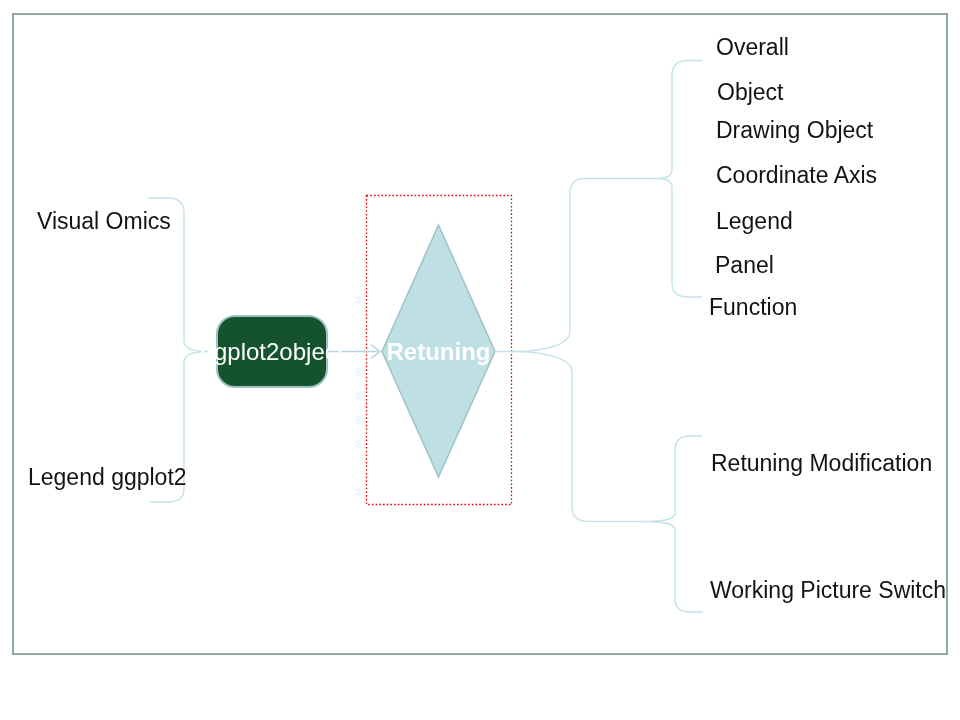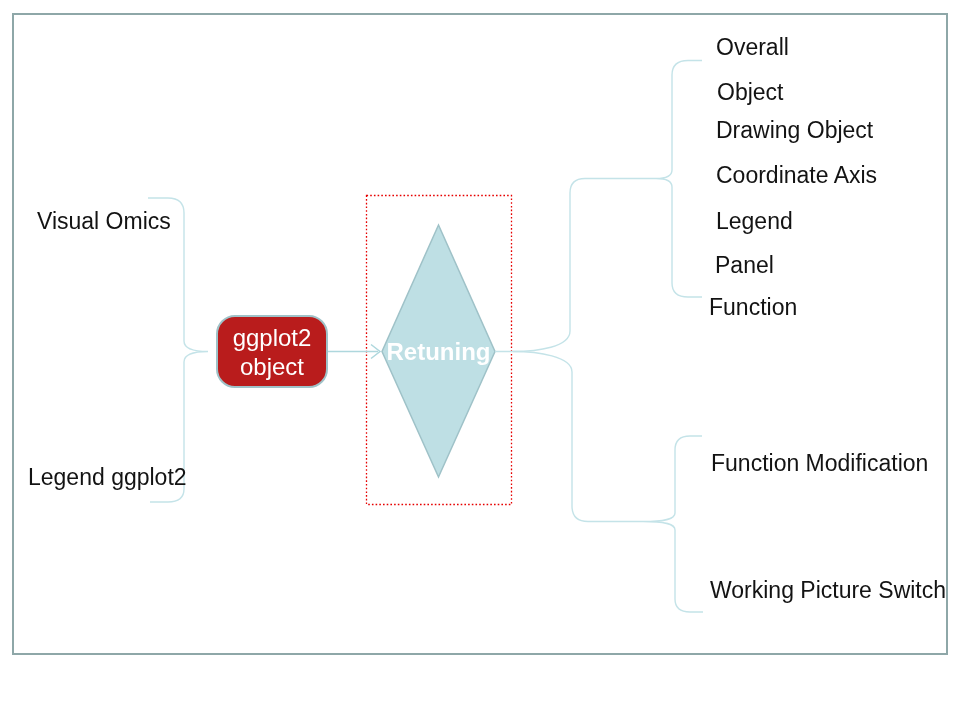--- a/index.html
+++ b/index.html
@@ -13,22 +13,22 @@
   }
   svg.connectors{position:absolute;left:0;top:0;width:960px;height:720px;}
   .lbl{
     position:absolute;
     font-family:Liberation Sans, sans-serif;
     font-size:23px;line-height:26px;color:#131313;white-space:nowrap;
   }
   .node-box{
     position:absolute;left:216px;top:315px;width:112px;height:73px;
     box-sizing:border-box;border:2px solid #9fc2c8;border-radius:19px;
-    background:#b91c1c;color:#ffffff;
-    display:flex;flex-direction:column;align-items:center;justify-content:center;
+    background:#14532d;color:#ffffff;
+    display:flex;align-items:center;justify-content:center;
     font-size:24px;line-height:29px;text-align:center;
   }
   .diamond-label{
     position:absolute;left:378px;top:338px;width:121px;
     color:#ffffff;font-size:24px;line-height:27px;text-align:center;white-space:nowrap;font-weight:bold;
   }
 </style>
 </head>
 <body>
 
@@ -66,16 +66,16 @@
   <div class="diamond-label">Retuning</div>
 
   <div class="lbl" style="left:716px;top:34px">Overall</div>
   <div class="lbl" style="left:717px;top:79px">Object</div>
   <div class="lbl" style="left:716px;top:162px">Coordinate Axis</div>
   <div class="lbl" style="left:716px;top:117px">Drawing Object</div>
   <div class="lbl" style="left:716px;top:208px">Legend</div>
   <div class="lbl" style="left:715px;top:252px">Panel</div>
   <div class="lbl" style="left:709px;top:294px">Function</div>
 
-  <div class="lbl" style="left:711px;top:450px">Function Modification</div>
+  <div class="lbl" style="left:711px;top:450px">Retuning Modification</div>
   <div class="lbl" style="left:710px;top:577px">Working Picture Switch</div>
 
 </div>
 
 </body></html>

